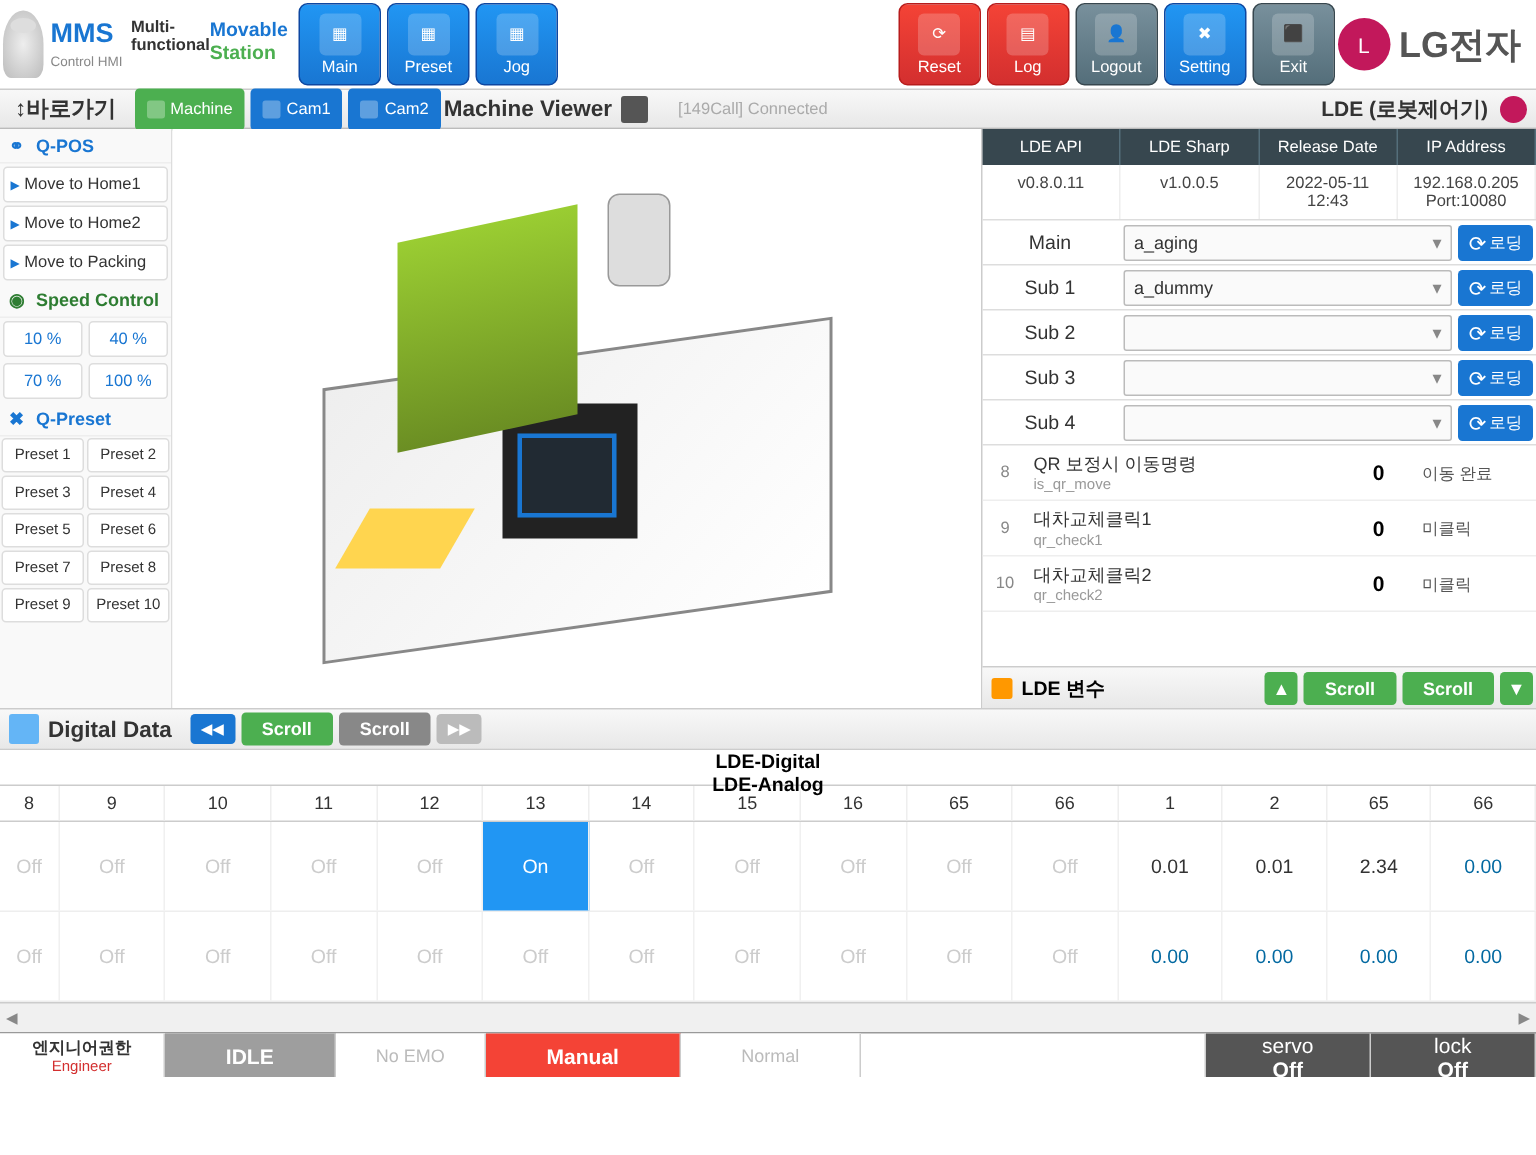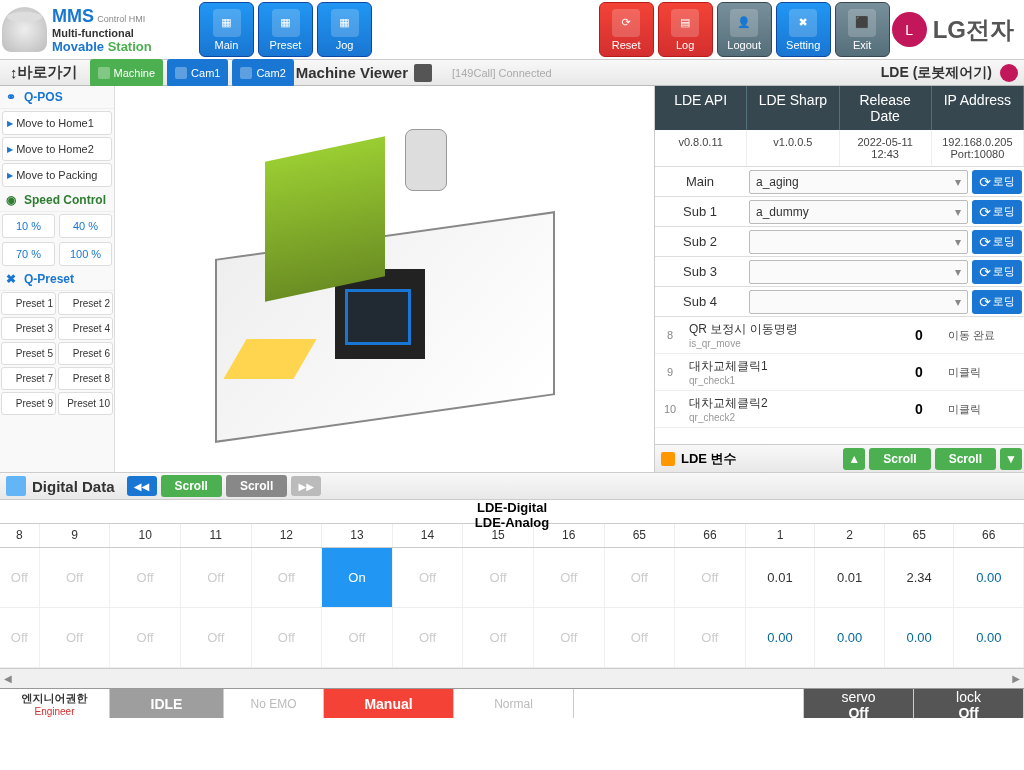--- a/index.html
+++ b/index.html
@@ -3,21 +3,21 @@
 <meta charset="utf-8">
 <style>
 * { box-sizing: border-box; margin: 0; padding: 0; font-family: Arial, sans-serif; }
 body { width: 1024px; height: 770px; background: #fff; overflow: hidden; font-size: 12px; }
 
 
 .header { display: flex; align-items: center; height: 60px; border-bottom: 1px solid #ccc; padding: 2px; }
 .logo-block { display: flex; align-items: center; width: 195px; }
 .disk-icon { width: 45px; height: 45px; background: radial-gradient(#eee, #bbb); border-radius: 50% 50% 20% 20%; position: relative; margin-right: 5px; }
 .disk-icon::before { content:''; position:absolute; top:5px; left:5px; right:5px; height:10px; background:#ddd; border-radius:50%; }
-.mms-text { display:flex; flex-direction:column; }
+.mms-text { display:flex; flex-direction:row; }
 .mms-title { color:#1976d2; font-weight:bold; font-size:18px; }
 .mms-sub { color:#888; font-size:9px; }
 .mms-line1 { font-weight:bold; color:#333; font-size:11px; }
 .mms-line2 { font-weight:bold; font-size:13px; }
 .mms-m { color:#1976d2; } .mms-s { color:#4caf50; }
 
 .toolbar-btn { width:55px; height:55px; margin:0 2px; background:linear-gradient(#2196f3,#1976d2); border-radius:6px; border:1px solid #0d47a1; display:flex; flex-direction:column; align-items:center; justify-content:center; color:#fff; font-size:11px; cursor:pointer; }
 .toolbar-btn.red { background:linear-gradient(#f44336,#d32f2f); border-color:#b71c1c; }
 .toolbar-btn.gray { background:linear-gradient(#78909c,#546e7a); border-color:#37474f; }
 .toolbar-icon { width:28px; height:28px; background:rgba(255,255,255,0.2); border-radius:4px; margin-bottom:2px; display:flex; align-items:center; justify-content:center; }
@@ -44,36 +44,36 @@
 .main { display:flex; height:386px; }
 .sidebar { width:115px; background:#f9f9f9; border-right:1px solid #ddd; overflow:hidden; }
 .side-header { display:flex; align-items:center; padding:4px 6px; color:#1976d2; font-weight:bold; font-size:12px; border-bottom:1px solid #eee; }
 .side-header.green { color:#2e7d32; }
 .side-icon { width:14px; height:14px; margin-right:4px; }
 .side-btn { display:flex; align-items:center; padding:5px 4px; margin:2px; background:#fff; border:1px solid #ddd; border-radius:3px; cursor:pointer; font-size:11px; color:#333; }
 .side-btn::before { content:'▶'; color:#1976d2; font-size:8px; margin-right:3px; }
 .speed-row { display:flex; }
 .speed-btn { flex:1; padding:5px 2px; margin:2px; text-align:center; background:#fff; border:1px solid #ddd; border-radius:3px; font-size:11px; color:#1976d2; cursor:pointer; }
 .preset-row { display:flex; }
-.preset-btn { flex:1; padding:5px 2px; margin:1px; text-align:right; background:#fff; border:1px solid #ddd; border-radius:3px; font-size:10px; color:#333; cursor:pointer; }
+.preset-btn { flex:1; padding:5px 2px; margin:1px; text-align:center; background:#fff; border:1px solid #ddd; border-radius:3px; font-size:10px; color:#333; cursor:pointer; }
 
 .viewer { flex:1; background:#fff; display:flex; align-items:center; justify-content:center; position:relative; }
 .machine { width:400px; height:320px; position:relative; }
 .machine::before { content:''; position:absolute; bottom:20px; left:30px; right:30px; height:180px; border:2px solid #888; background:linear-gradient(135deg, rgba(200,200,200,0.3), transparent); transform:skewY(-8deg); }
 .machine::after { content:''; position:absolute; top:30px; left:80px; width:120px; height:140px; background:linear-gradient(#9acd32,#6b8e23); transform:skewY(-12deg); }
 .robot-arm { position:absolute; top:10px; right:100px; width:80px; height:100px; }
 .robot-arm::before { content:''; position:absolute; width:40px; height:60px; background:#ddd; border:1px solid #999; border-radius:8px; }
 .boxes { position:absolute; bottom:50px; right:40px; width:200px; height:100px; }
 .boxes::before { content:''; position:absolute; width:60px; height:50px; border:3px solid #1976d2; background:rgba(25,118,210,0.1); }
 .yellow-plate { position:absolute; bottom:60px; left:50px; width:70px; height:40px; background:#ffd54f; transform:skewX(-30deg); }
 .black-box { position:absolute; bottom:80px; left:150px; width:90px; height:90px; background:#222; }
 
 .right-panel { width:370px; border-left:1px solid #ccc; display:flex; flex-direction:column; }
 .info-header { display:flex; background:#37474f; color:#fff; }
-.info-header > div { flex:1; padding:6px 4px; text-align:center; font-size:14px; border-right:1px solid #546e7a; }
+.info-header > div { flex:1; padding:6px 4px; text-align:center; font-size:11px; border-right:1px solid #546e7a; }
 .info-row { display:flex; border-bottom:1px solid #ddd; }
 .info-row > div { flex:1; padding:6px 4px; text-align:center; font-size:11px; color:#444; border-right:1px solid #eee; }
 
 .dd-row { display:flex; align-items:center; border-bottom:1px solid #ddd; height:30px; }
 .dd-label { width:90px; text-align:center; font-size:13px; color:#333; padding:0 8px; }
 .dd-select { flex:1; height:24px; margin:0 4px; background:#fafafa; border:1px solid #bbb; border-radius:2px; padding:0 6px; display:flex; align-items:center; font-size:12px; color:#333; position:relative; }
 .dd-select::after { content:'▾'; position:absolute; right:6px; color:#888; }
 .reload-btn { width:50px; height:24px; margin-right:2px; background:#1976d2; color:#fff; border-radius:3px; display:flex; align-items:center; justify-content:center; font-size:11px; cursor:pointer; }
 .reload-btn::before { content:'⟳'; margin-right:2px; font-size:14px; }
 

